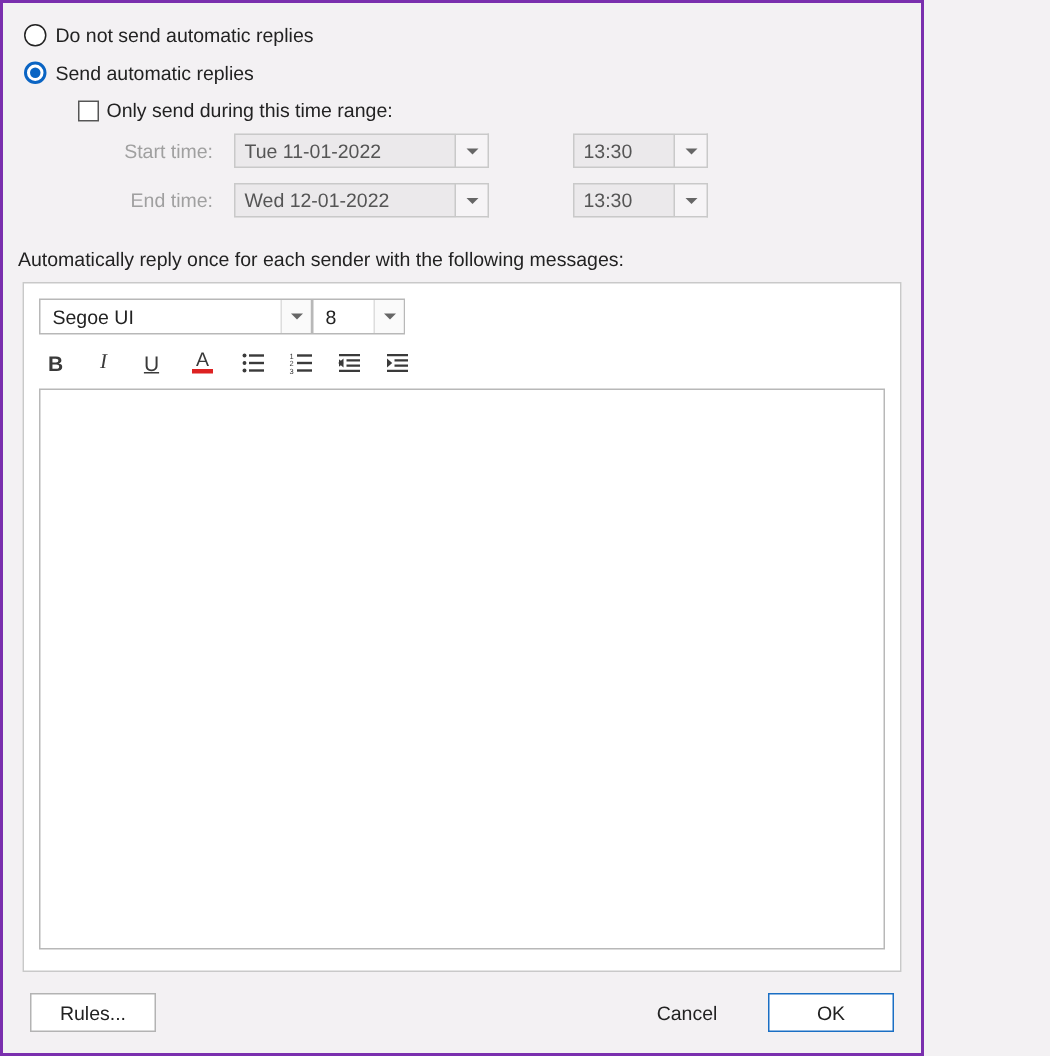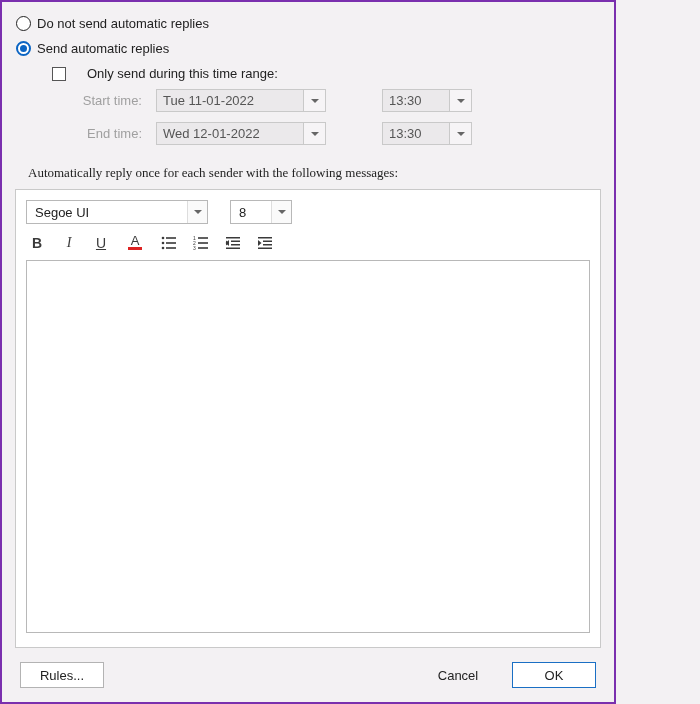--- a/index.html
+++ b/index.html
@@ -40,21 +40,21 @@
   }
   .radio.selected::after {
     content: "";
     width: 7px; height: 7px;
     background: #0a64c3;
     border-radius: 50%;
   }
   .check-row {
     display: flex;
     align-items: center;
-    gap: 21px;
+    gap: 5px;
     margin: 4px 0 8px 40px;
   }
   .checkbox {
     width: 14px; height: 14px;
     border: 1px solid #555;
     background: #fff;
   }
   .time-grid {
     margin-left: 56px;
     display: grid;
@@ -90,22 +90,21 @@
     justify-content: center;
   }
   .chev {
     width: 0; height: 0;
     border-left: 4px solid transparent;
     border-right: 4px solid transparent;
     border-top: 4px solid #666;
   }
   .gap-col { }
   .section-text {
-    margin: 20px 0 8px 16px;
-    font-family: Liberation Serif, serif;
+    margin: 20px 0 8px 0;
   }
   .tab-strip {
     display: flex;
     margin-left: 8px;
   }
   .tab {
     display: flex;
     align-items: center;
     gap: 5px;
     padding: 5px 10px;
@@ -132,21 +131,21 @@
     background: #fff;
     border: 1px solid #c9c9c9;
     margin: 0 3px;
     padding: 10px 10px 14px 10px;
     flex: 1;
     display: flex;
     flex-direction: column;
   }
   .format-row {
     display: flex;
-    gap: 22px;
+    gap: 0;
     align-items: center;
     margin-bottom: 10px;
   }
   .font-combo {
     display: flex;
     align-items: center;
     height: 24px;
     border: 1px solid #b8b8b8;
     background: #fff;
   }

